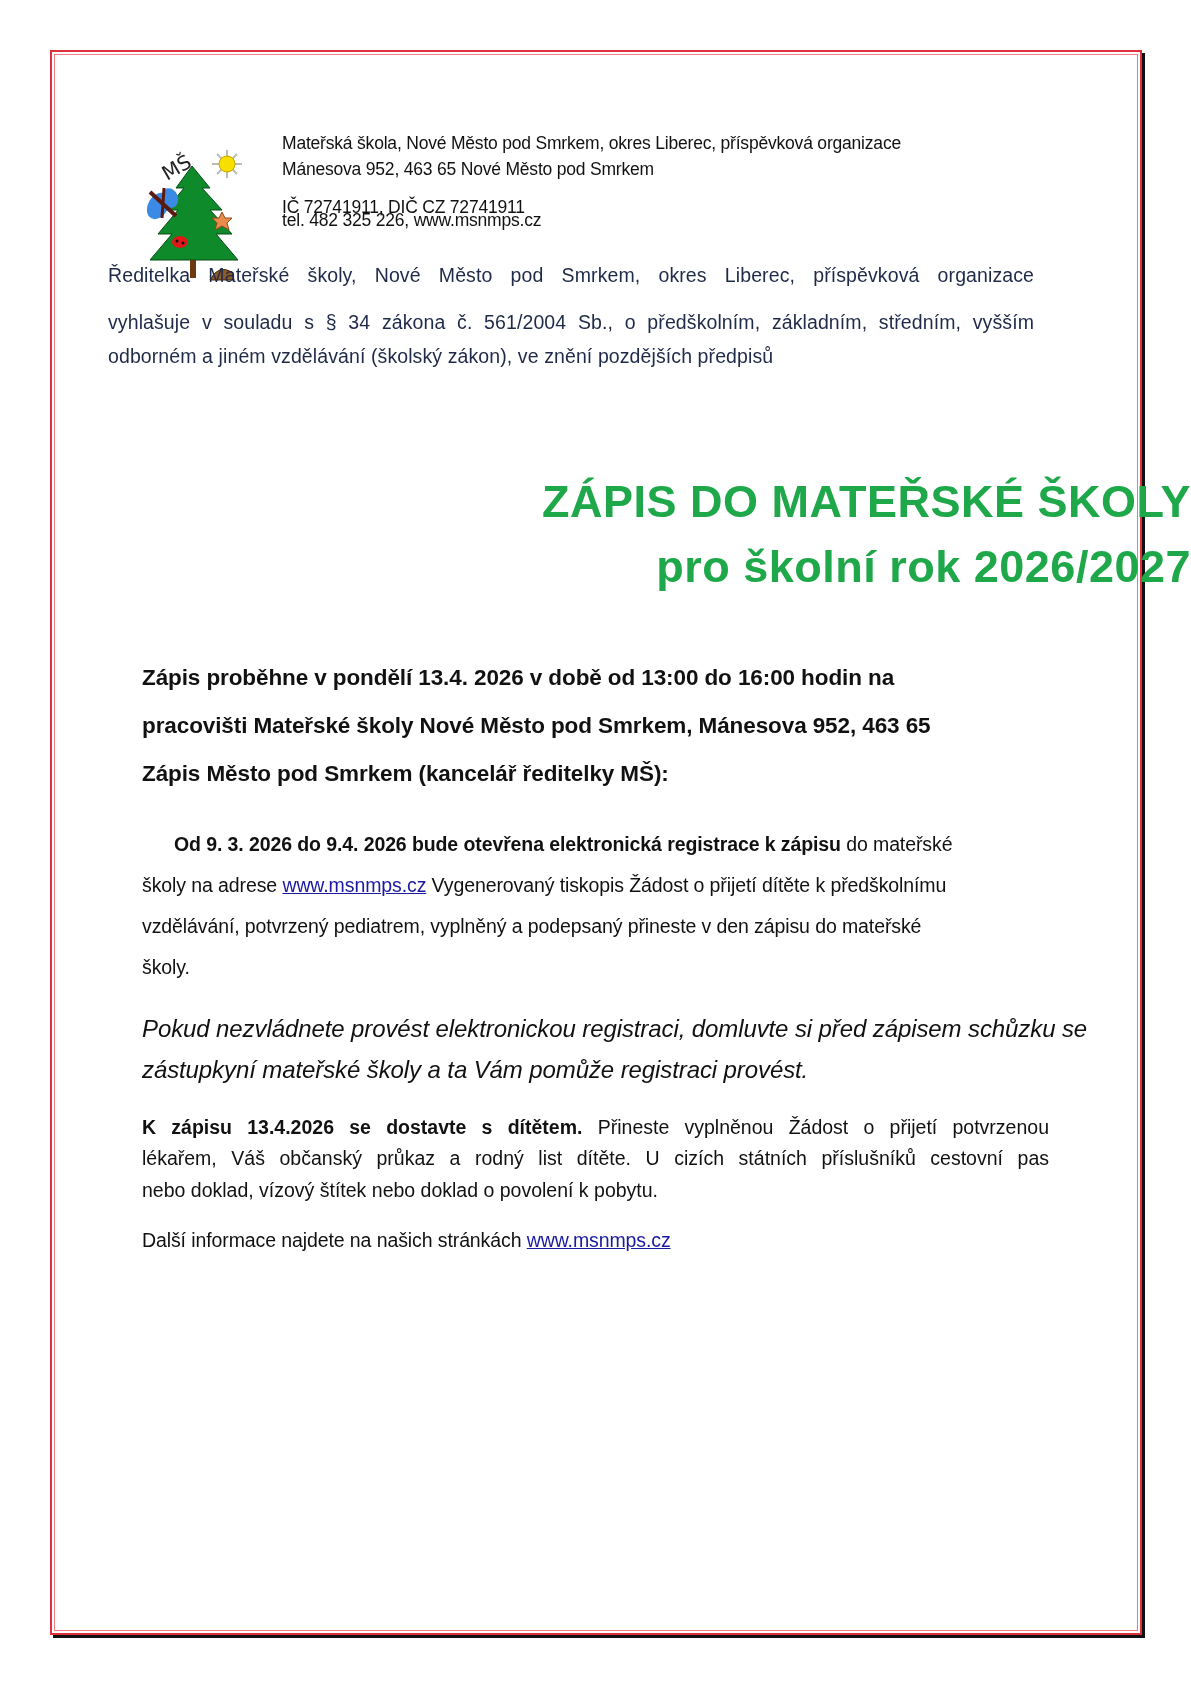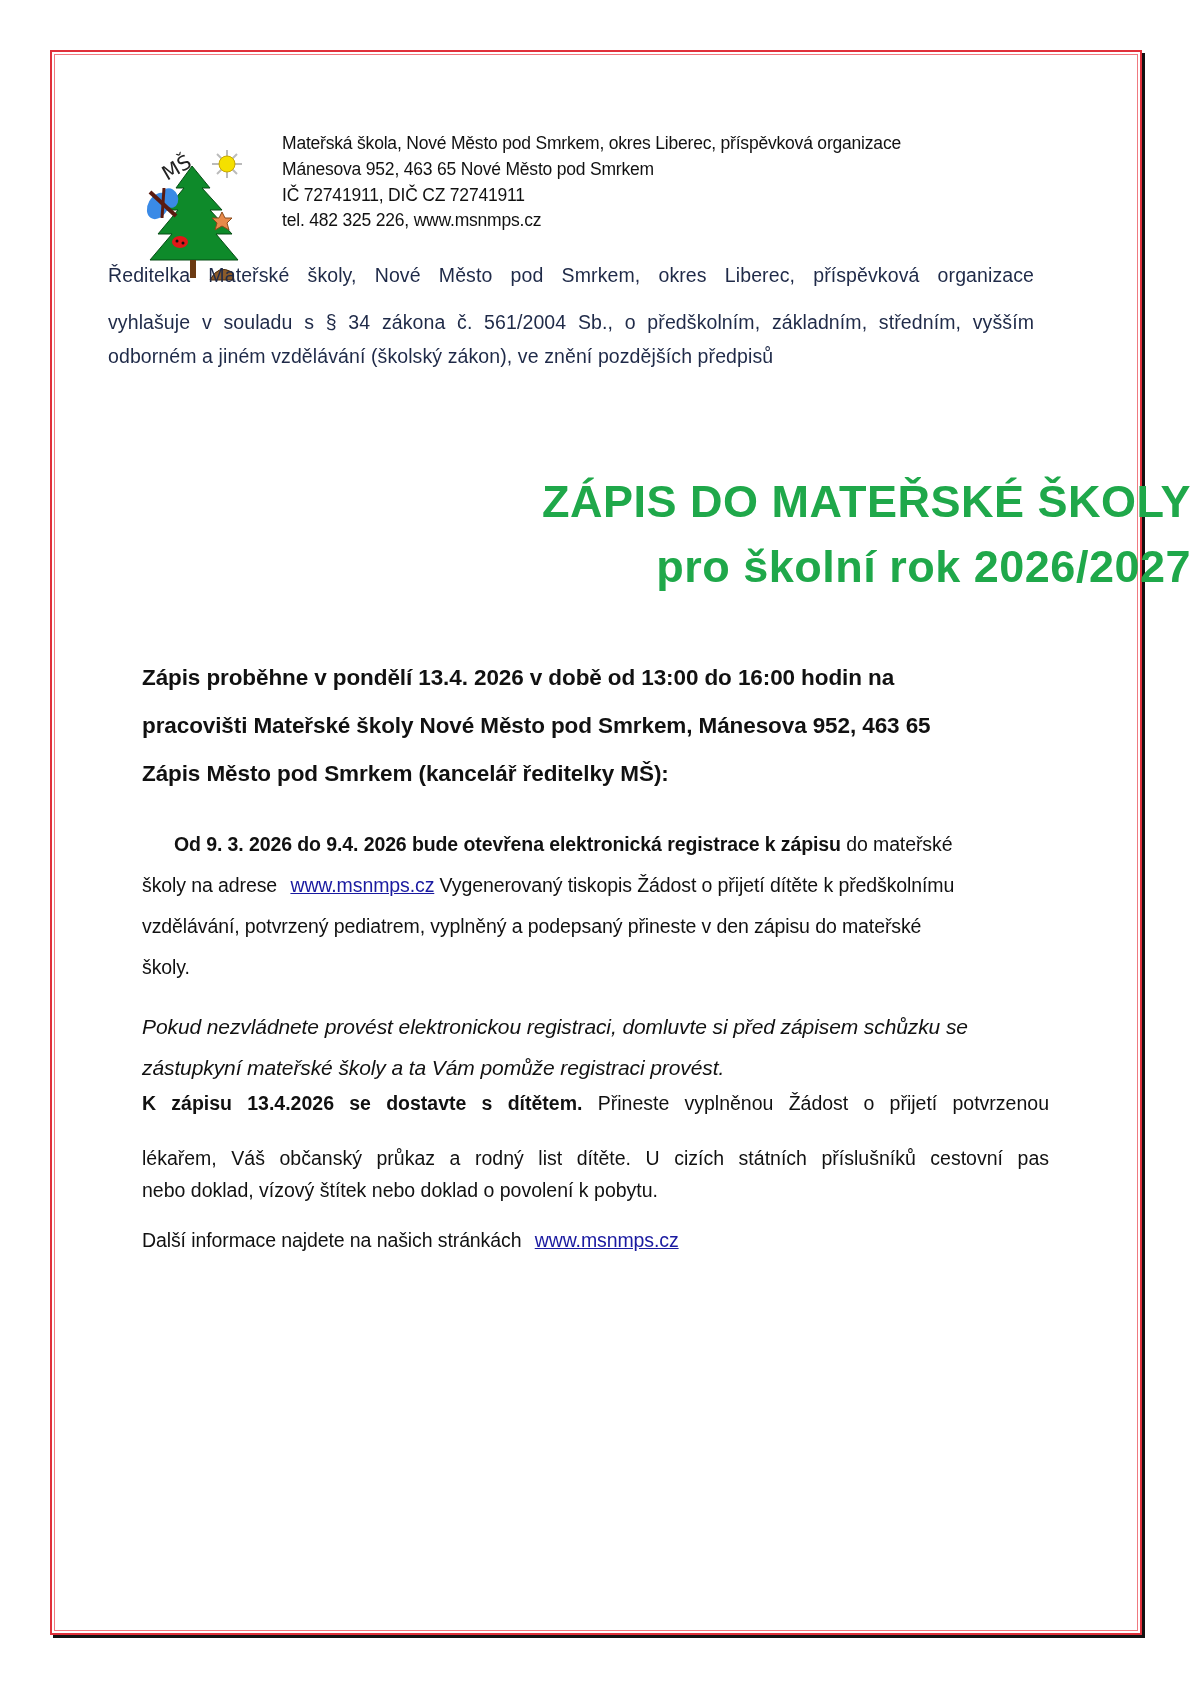--- a/index.html
+++ b/index.html
@@ -13,24 +13,24 @@
   .line { position: absolute; white-space: nowrap; }
   .hdr { left: 282px; font-size: 17.5px; font-weight: normal; color: #111; letter-spacing: -0.2px; }
   .intro { left: 108px; width: 926px; font-size: 19.5px; color: #1f2a48; text-align: justify;
            text-align-last: justify; letter-spacing: 0.1px; }
   .intro.last { text-align-last: left; }
   .title { left: 0; width: 1191px; text-align: right; font-size: 45px; color: #1fa84a;
            font-weight: bold; letter-spacing: 0.5px; }
   .bold-lines { left: 142px; font-size: 22.5px; font-weight: bold; color: #111; letter-spacing: -0.1px; margin-top: 14px; }
   .p2 { left: 142px; font-size: 19.5px; color: #111; letter-spacing: -0.1px; }
   .p2 b { font-weight: bold; margin-left: 32px; }
-  .it { left: 142px; font-size: 21px; font-style: italic; color: #111; letter-spacing: -0.1px; }
+  .it { left: 142px; font-size: 24px; font-style: italic; color: #111; letter-spacing: -0.1px; }
   .p4 { left: 142px; width: 907px; font-size: 19.5px; color: #111; text-align: justify; text-align-last: justify; }
   .p4.last { text-align-last: left; }
-  .link { color: #1a1aa0; text-decoration: underline; margin-left: 8px; }
+  .link { color: #1a1aa0; text-decoration: underline; }
 </style>
 </head>
 <body>
 
 <div class="frame">
   <div class="frame-inner"></div>
 </div>
 
 <div class="logo">
   <svg width="130" height="150" viewBox="0 0 130 150">
@@ -69,21 +69,21 @@
     </g>
 
     <g>
       <path d="M70,140 Q78,124 92,132 L94,140 Z" fill="#8a5a2a" stroke="#4a2a0a" stroke-width="1"></path>
     </g>
   </svg>
 </div>
 
 <div class="line hdr" style="top:133px">Mateřská škola, Nové Město pod Smrkem, okres Liberec, příspěvková organizace</div>
 <div class="line hdr" style="top:159px">Mánesova 952, 463 65 Nové Město pod Smrkem</div>
-<div class="line hdr" style="top:185px">IČ 72741911, DIČ CZ 72741911</div>
+<div class="line hdr" style="top:197px">IČ 72741911, DIČ CZ 72741911</div>
 <div class="line hdr" style="top:210px">tel. 482 325 226, www.msnmps.cz</div>
 
 <div class="line intro" style="top:264px">Ředitelka Mateřské školy, Nové Město pod Smrkem, okres Liberec, příspěvková organizace</div>
 <div class="line intro" style="top:311px">vyhlašuje v souladu s § 34 zákona č. 561/2004 Sb., o předškolním, základním, středním, vyšším</div>
 <div class="line intro last" style="top:345px">odborném a jiném vzdělávání (školský zákon), ve znění pozdějších předpisů</div>
 
 <div class="line title" style="top:476px">ZÁPIS DO MATEŘSKÉ ŠKOLY</div>
 <div class="line title" style="top:541px">pro školní rok 2026/2027</div>
 
 <div class="line bold-lines" style="top:651px">Zápis proběhne v pondělí 13.4. 2026 v době od 13:00 do 16:00 hodin na</div>
@@ -91,17 +91,17 @@
 <div class="line bold-lines" style="top:747px">Zápis Město pod Smrkem (kancelář ředitelky MŠ):</div>
 
 <div class="line p2" style="top:833px"><b>Od 9. 3. 2026 do 9.4. 2026 bude otevřena elektronická registrace k zápisu</b><span> do mateřské</span></div>
 <div class="line p2" style="top:874px"><span>školy na adrese </span><a class="link">www.msnmps.cz</a><span> Vygenerovaný tiskopis Žádost o přijetí dítěte k předškolnímu</span></div>
 <div class="line p2" style="top:915px">vzdělávání, potvrzený pediatrem, vyplněný a podepsaný přineste v den zápisu do mateřské</div>
 <div class="line p2" style="top:956px">školy.</div>
 
 <div class="line it" style="top:1015px">Pokud nezvládnete provést elektronickou registraci, domluvte si před zápisem schůzku se</div>
 <div class="line it" style="top:1056px">zástupkyní mateřské školy a ta Vám pomůže registraci provést.</div>
 
-<div class="line p4" style="top:1092px"><b>K zápisu 13.4.2026 se dostavte s dítětem.</b><span> Přineste vyplněnou Žádost o přijetí potvrzenou</span></div>
+<div class="line p4" style="top:1116px"><b>K zápisu 13.4.2026 se dostavte s dítětem.</b><span> Přineste vyplněnou Žádost o přijetí potvrzenou</span></div>
 <div class="line p4" style="top:1147px">lékařem, Váš občanský průkaz a rodný list dítěte. U cizích státních příslušníků cestovní pas</div>
 <div class="line p4 last" style="top:1179px">nebo doklad, vízový štítek nebo doklad o povolení k pobytu.</div>
 
 <div class="line p2" style="top:1229px"><span>Další informace najdete na našich stránkách </span><a class="link">www.msnmps.cz</a></div>
 
 </body></html>

